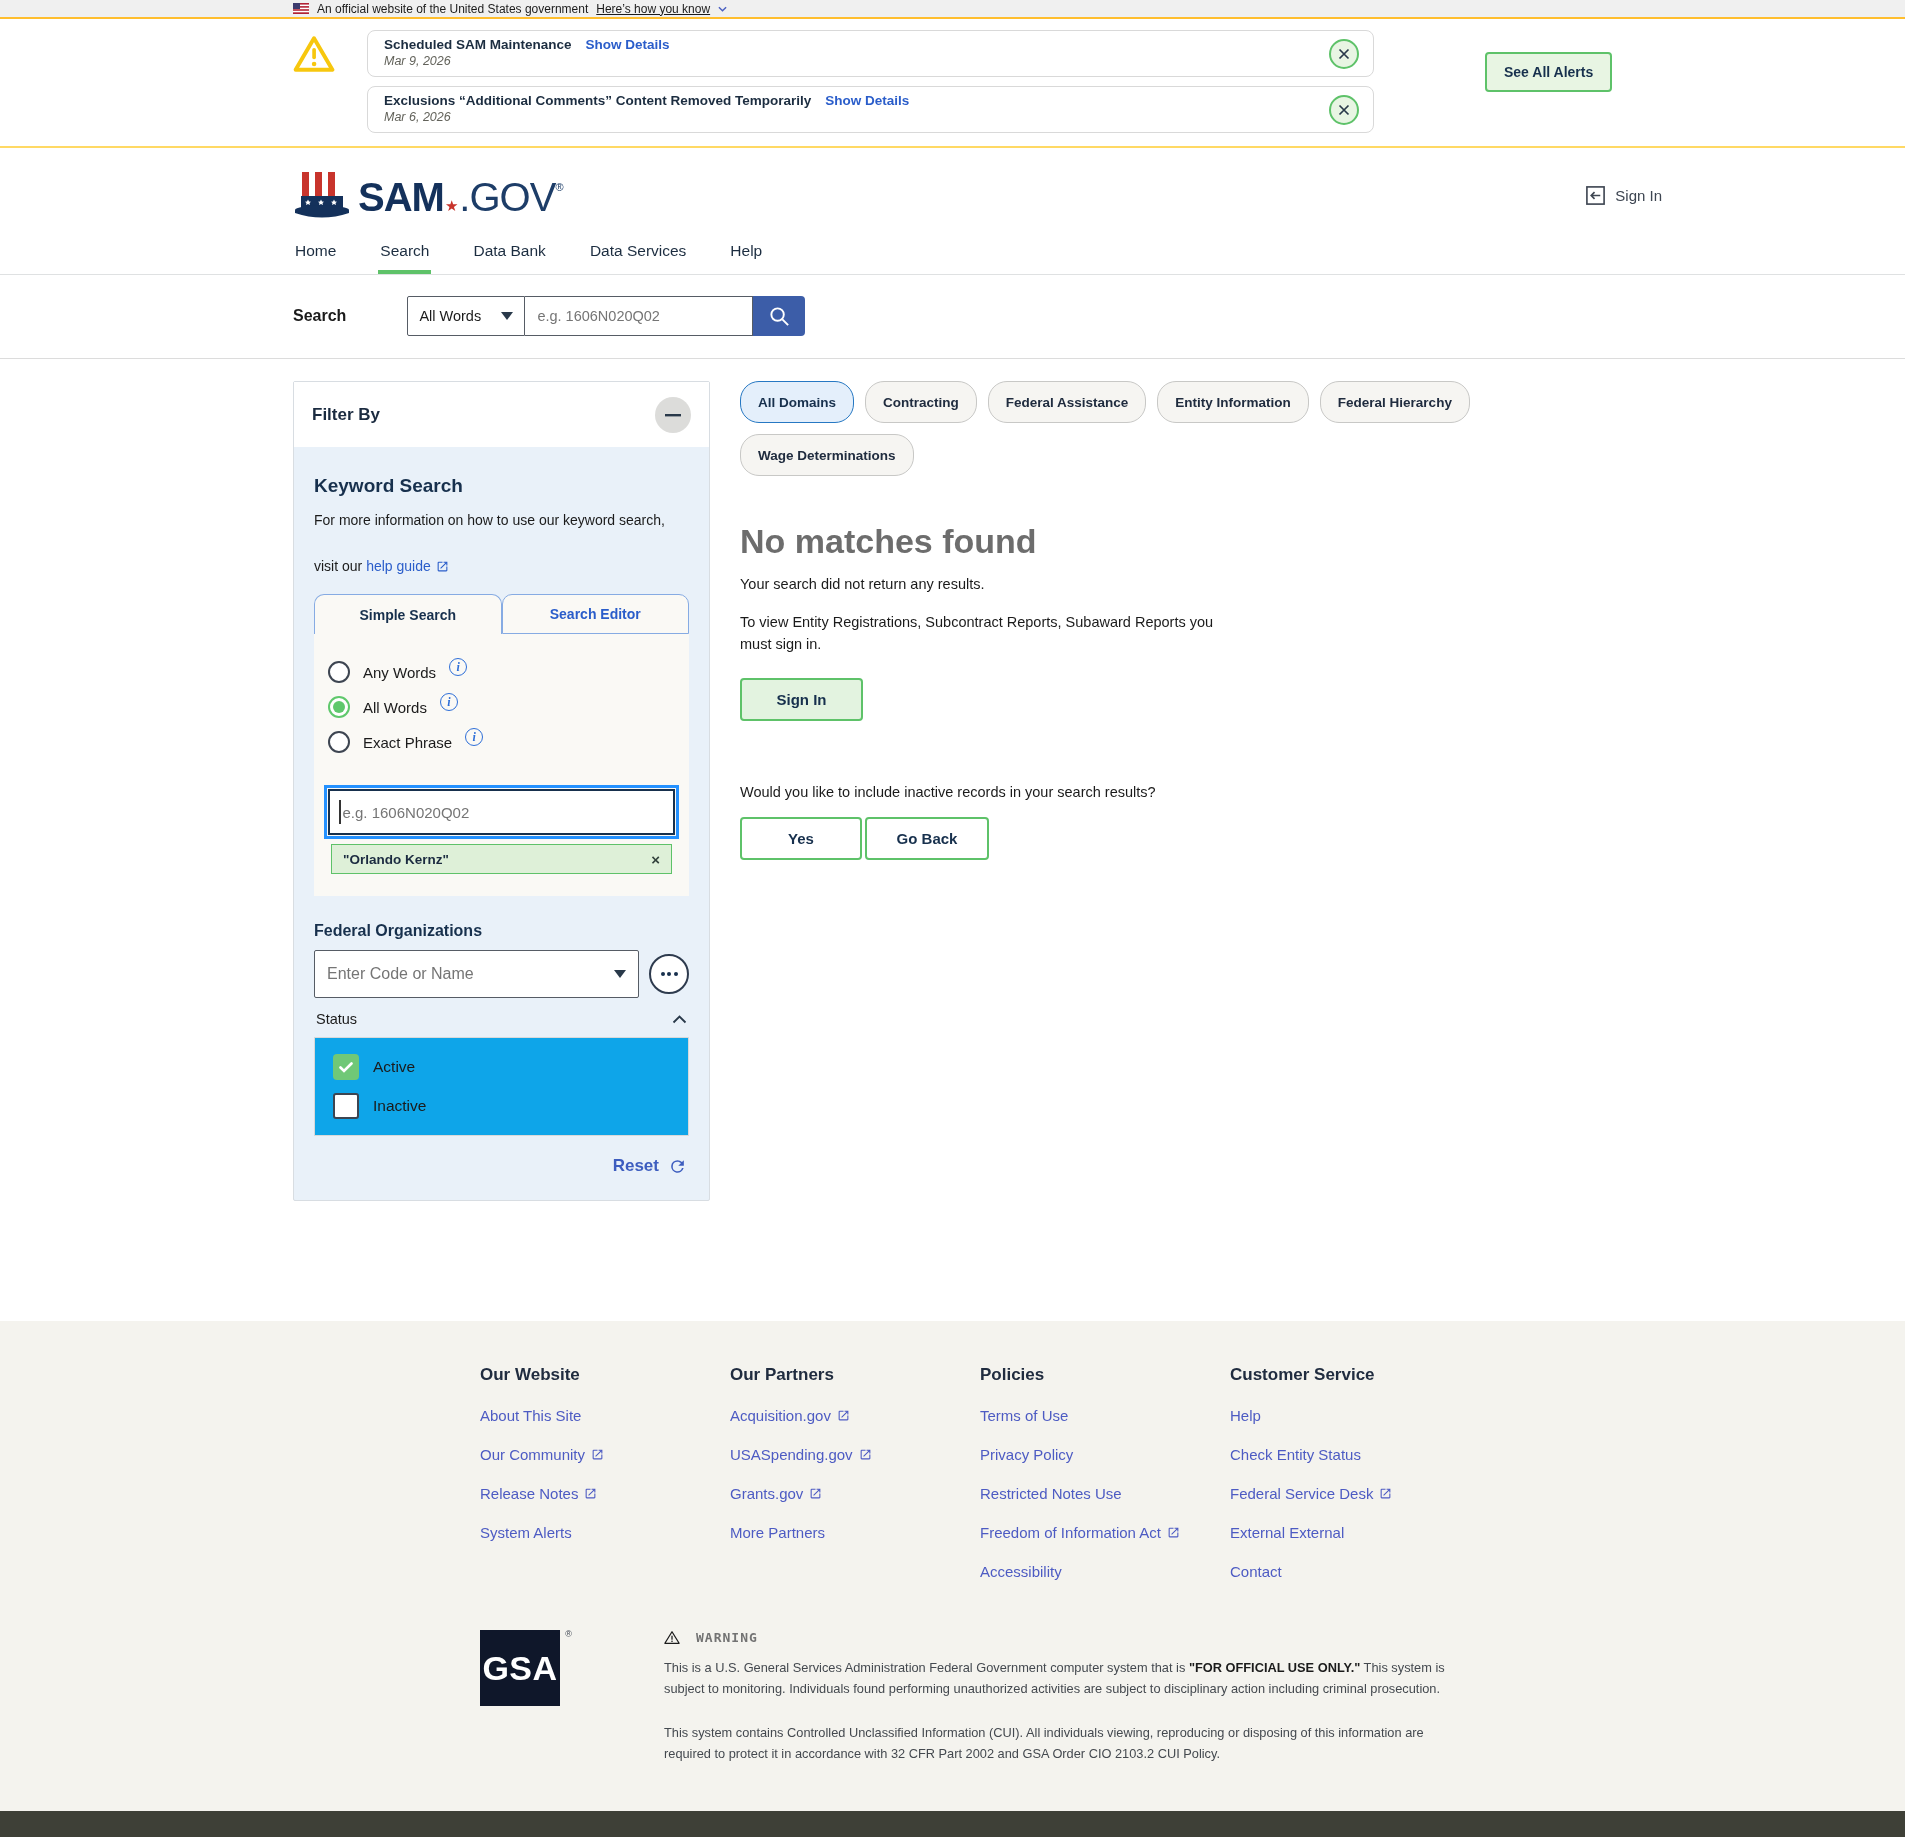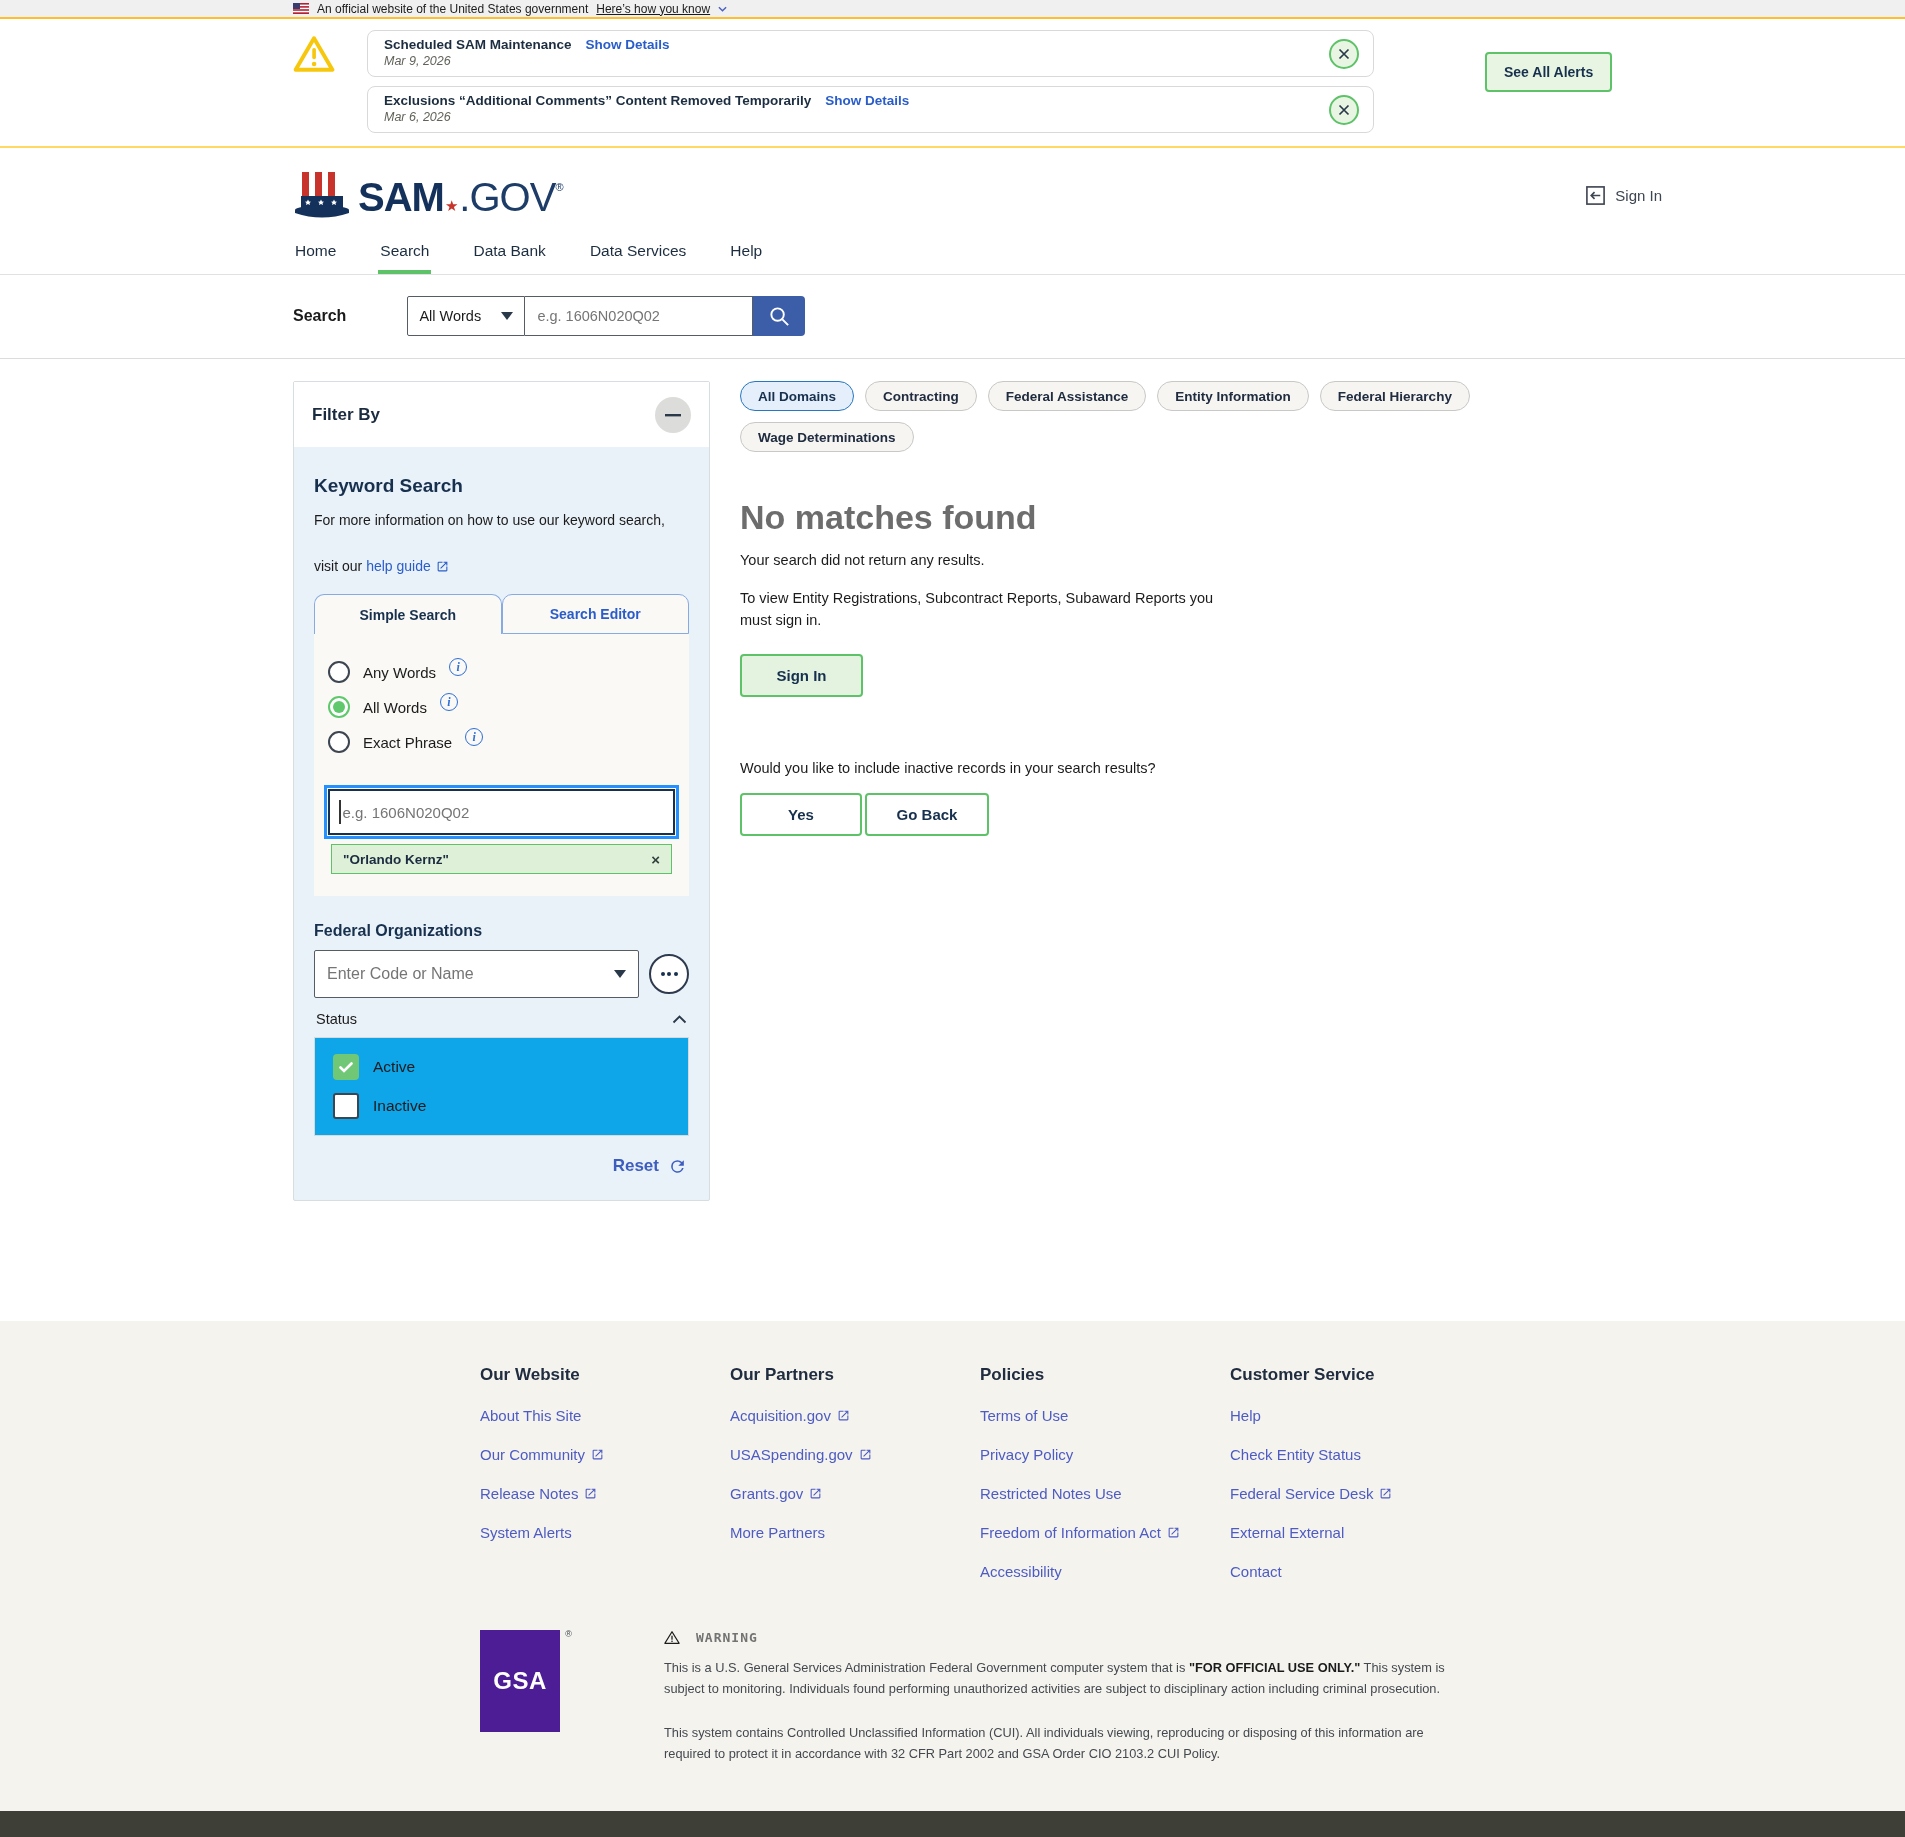--- a/index.html
+++ b/index.html
@@ -114,42 +114,42 @@
   .checkbox{width:26px; height:26px; border-radius:4px; cursor:pointer;
     display:flex; align-items:center; justify-content:center; flex:0 0 26px;}
   .checkbox.on{background:#70c877;}
   .checkbox.off{background:#fff; border:2px solid #3d4551; border-radius:3px;}
   .check-label{font-size:15.5px; color:#1b1b1b;}
   .reset-row{margin-top:20px; display:flex; justify-content:flex-end; align-items:center; gap:9px;
     color:#3d5dbf; font-weight:bold; font-size:17px; cursor:pointer; padding-right:2px;}
   
   .results{width:840px;}
   .pills{display:flex; gap:11px; flex-wrap:wrap;}
-  .pill{height:30px; padding:0 17px; border-radius:19px; background:#f6f5f2; border:1px solid #c8c8c6;
+  .pill{height:42px; padding:0 17px; border-radius:19px; background:#f6f5f2; border:1px solid #c8c8c6;
     display:flex; align-items:center; font-weight:bold; font-size:13.5px; color:#202c3f; cursor:pointer;}
   .pill.active{background:#e4effb; border:1px solid #2678c3; color:#17304d;}
   .nomatch{margin-top:46px; font-size:34px; font-weight:bold; color:#6d6d6d;}
   .msg1{margin-top:15px; font-size:14.5px;}
   .msg2{margin-top:20px; font-size:14.5px; width:505px; line-height:1.5;}
   .signin-btn{margin-top:22px; width:123px; height:43px; background:#e3f3e0; border:2px solid #5ec269;
     border-radius:4px; font-family:inherit; font-weight:bold; font-size:15px; color:#17304d; cursor:pointer;}
   .question{margin-top:63px; font-size:14.5px;}
   .btn-row{margin-top:17px; display:flex; gap:3px;}
   .ghost-btn{width:122px; height:43px; background:#fff; border:2px solid #5ec269; border-radius:4px;
     font-family:inherit; font-weight:bold; font-size:15px; color:#17304d; cursor:pointer;}
   
   .footer-beige{background:#f4f3ee; padding:44px 0 46px 480px;}
   .f-cols{display:flex;}
   .f-col{width:250px;}
   .f-col h4{font-size:17px; font-weight:bold; color:#202c3f; margin-bottom:6px;}
   .f-link{display:flex; align-items:center; gap:6px; margin-top:22px; color:#4d5bc3; font-size:15px; cursor:pointer; width:max-content;}
   .gsa-row{margin-top:50px; display:flex; gap:104px; align-items:flex-start;}
   .gsa-wrap{position:relative;}
-  .gsa-logo{width:80px; height:102px; background:#4c1d95; color:#fff; display:flex; align-items:center;
-    justify-content:center; font-weight:bold; font-size:24px; letter-spacing:0.5px;}
+  .gsa-logo{width:80px; height:76px; background:#0f172a; color:#fff; display:flex; align-items:center;
+    justify-content:center; font-weight:bold; font-size:34px; letter-spacing:0.5px;}
   .gsa-reg{position:absolute; top:-1px; right:-12px; font-size:9px; color:#3d4551;}
   .warn{width:800px;}
   .warn-title{display:flex; align-items:center; gap:16px; font-family:"DejaVu Sans Mono", monospace;
     font-weight:bold; font-size:13px; color:#737373; letter-spacing:1px;}
   .warn p{margin-top:13px; font-size:12.8px; color:#44494f; line-height:1.62;}
   .warn p + p{margin-top:24px;}
   .warn b{color:#1b1b1b;}
   .footer-dark{background:#3e4037; height:110px; padding:27px 0 0 480px; color:#fff;}
   svg{display:block;}
 </style>

